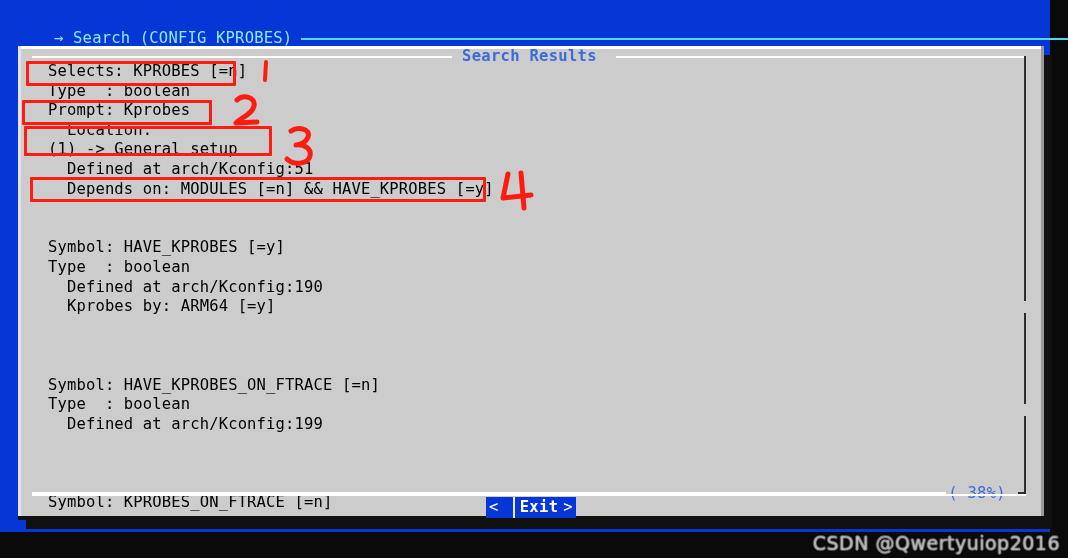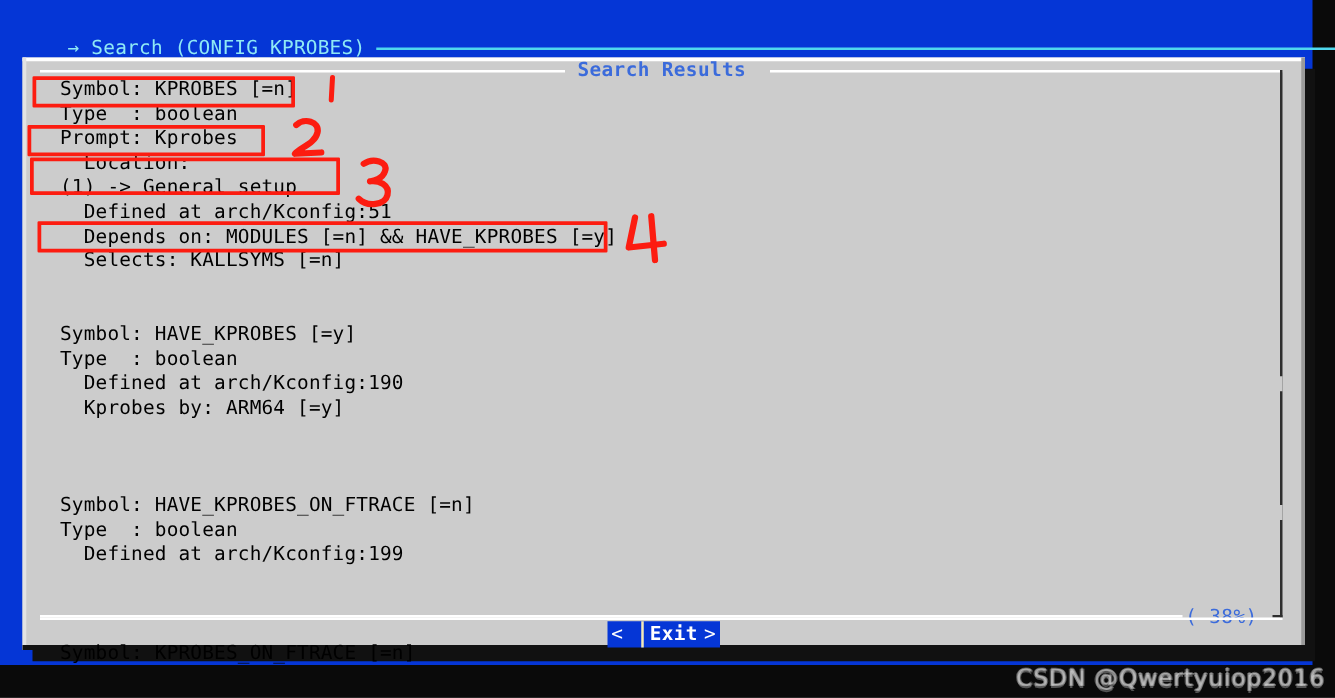--- a/index.html
+++ b/index.html
@@ -303,28 +303,27 @@
       <div id="frame-title">Search Results</div>
       <div id="frame-right">
         <div class="scroll-mark" style="top:245px;height:12px;"></div>
         <div class="scroll-mark" style="top:348px;height:12px;"></div>
       </div>
       <div id="frame-bottom-left"></div>
       <div id="frame-bottom-right"></div>
       <div id="scroll-pct">( 38%)</div>
 
       <div id="results-text">
-          <div class="line">Symbol: KPROBES [=n]</div>
+          <div class="line">Selects: KPROBES [=n]</div>
           <div class="line">Type  : boolean</div>
           <div class="line">Prompt: Kprobes</div>
           <div class="line">  Location:</div>
           <div class="line">(1) -&gt; General setup</div>
           <div class="line">  Defined at arch/Kconfig:51</div>
           <div class="line">  Depends on: MODULES [=n] &amp;&amp; HAVE_KPROBES [=y]</div>
-          <div class="line">  Selects: KALLSYMS [=n]</div>
           <div class="line blank"> </div>
           <div class="line blank"> </div>
           <div class="line">Symbol: HAVE_KPROBES [=y]</div>
           <div class="line">Type  : boolean</div>
           <div class="line">  Defined at arch/Kconfig:190</div>
           <div class="line">  Kprobes by: ARM64 [=y]</div>
           <div class="line blank"> </div>
           <div class="line blank"> </div>
           <div class="line blank"> </div>
           <div class="line">Symbol: HAVE_KPROBES_ON_FTRACE [=n]</div>

